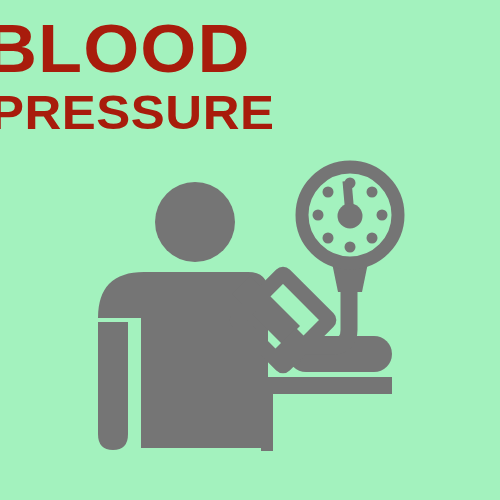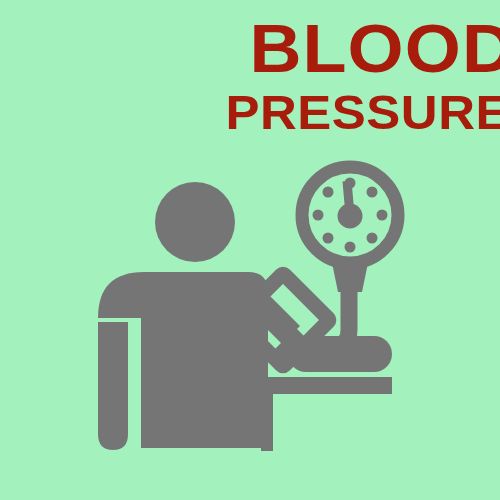--- a/index.html
+++ b/index.html
@@ -17,21 +17,21 @@
     width: 500px;
     height: 500px;
     background: #a3f2be;
     overflow: hidden;
   }
   #title-block {
     position: absolute;
     left: 0;
     top: 0;
     width: 500px;
-    text-align: right;
+    text-align: left;
     user-select: none;
   }
   .title-line-1 {
     display: block;
     color: #a81c0c;
     font-family: "Liberation Sans", sans-serif;
     font-weight: bold;
     font-size: 68px;
     line-height: 68px;
     letter-spacing: 1px;

